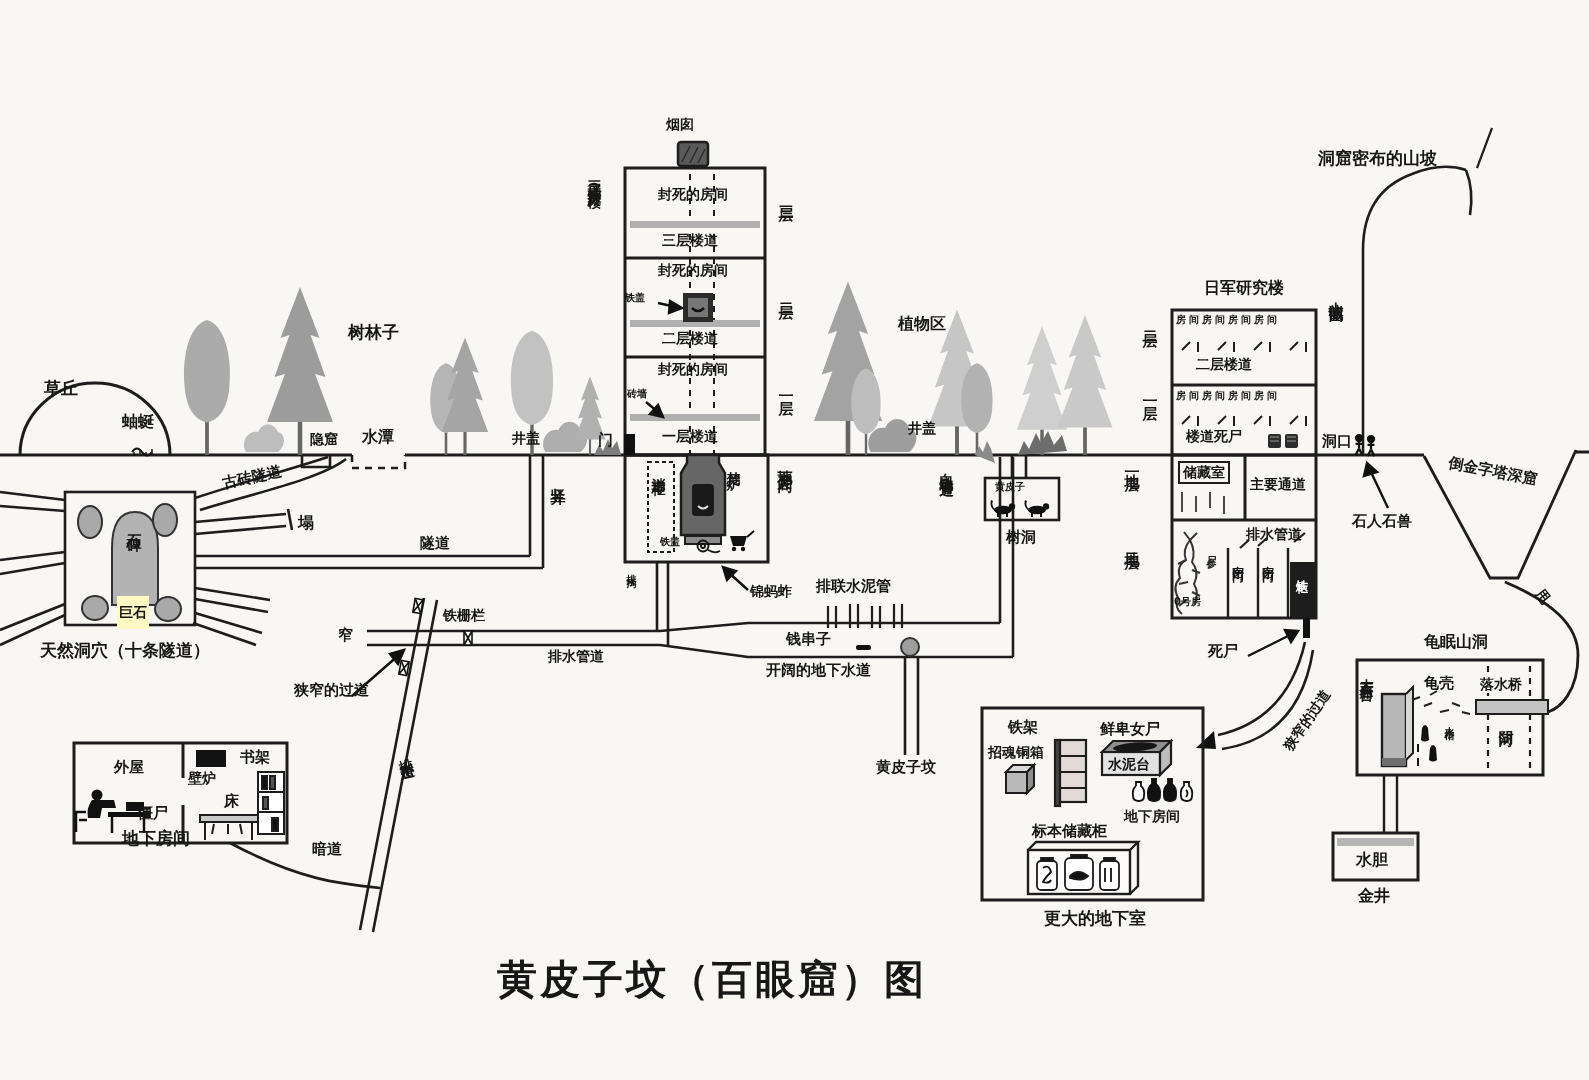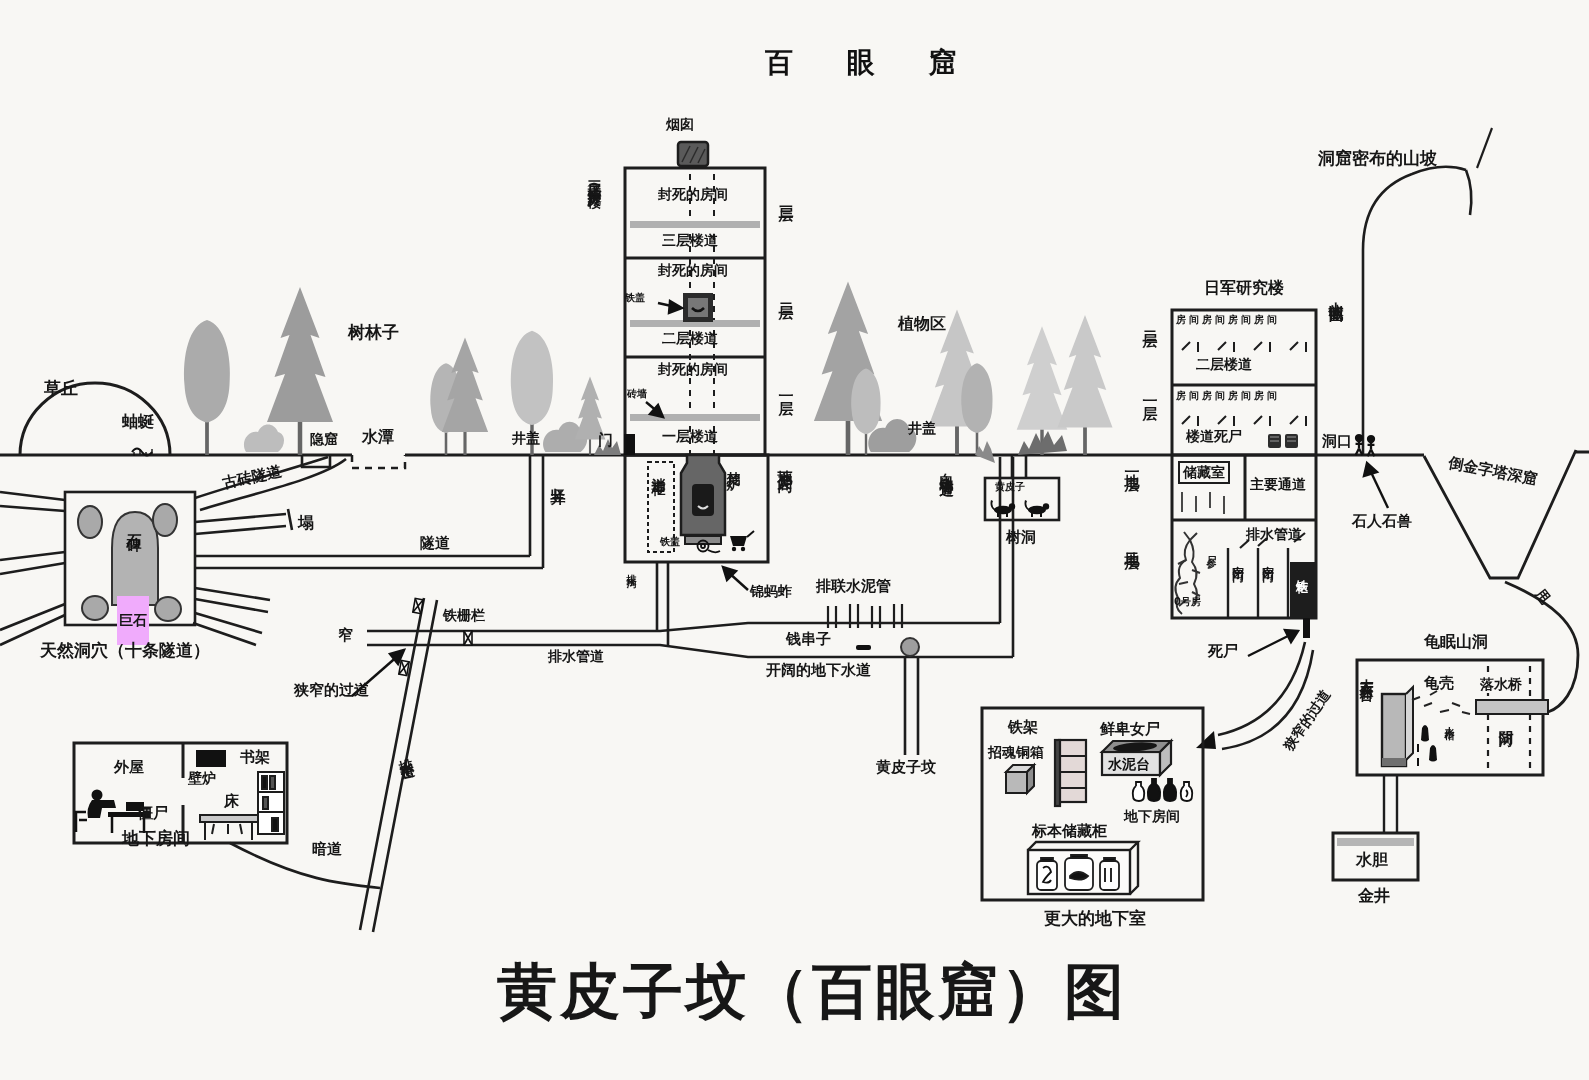--- a/index.html
+++ b/index.html
@@ -5,21 +5,21 @@
   html,body{margin:0;padding:0;background:#e8e8e8;}
   #canvas{position:relative;width:1589px;height:1080px;background:#f8f7f4;overflow:hidden;
           font-family:"DejaVu Sans",sans-serif;}
   svg{position:absolute;left:0;top:0;}
   .lbl{position:absolute;font:bold 15px/1.2 "DejaVu Sans",sans-serif;color:#161616;white-space:nowrap;}
   .v{writing-mode:vertical-rl;text-orientation:upright;letter-spacing:2px;line-height:1;}
   .f12{font-size:12px}.f13{font-size:10px}.f14{font-size:14px}.f16{font-size:16px}.f17{font-size:17px}
   .boxed{border:2px solid #1d1d1d;padding:1px 3px;background:#f8f7f4;}
   .dark{background:#1d1d1d;color:#fff;padding:2px 1px;}
   .title-top{font-size:28px;letter-spacing:22px;font-weight:bold;color:#111;}
-  .title-main{font-size:60px;font-weight:bold;letter-spacing:3px;color:#171717;}
+  .title-main{font-size:40px;font-weight:bold;letter-spacing:3px;color:#171717;}
 </style>
 </head>
 <body>
 
 <div id="canvas">
 
 <svg width="1589" height="1080" viewBox="0 0 1589 1080">
   <defs>
     <g id="pine">
           <line x1="0" y1="0" x2="0" y2="-24" stroke="#666" stroke-width="3"></line>
@@ -327,32 +327,31 @@
     <g fill="#111">
       <circle cx="97" cy="795" r="5.5"></circle>
       <path d="M92,800 q-6,8 -4,18 h12 l2,-10 h14 l-2,-8 z"></path>
       <rect x="108" y="812" width="42" height="5"></rect>
       <path d="M112,817 v16 M144,817 v16 M86,812 h-10 v20 M79,820 h8" stroke="#111" stroke-width="2.5" fill="none"></path>
       <rect x="126" y="802" width="18" height="9"></rect>
     </g>
   </g>
 </svg>
 
-<span class="lbl title-top" style="left:765px;top:46px">百 眼 窟</span>
 <span class="lbl title-main" style="left:497px;top:955px">黄皮子坟（百眼窟）图</span>
 
 <span class="lbl f17" style="left:44px;top:378px">草丘</span>
 <span class="lbl f16" style="left:122px;top:412px">蚰蜒</span>
 <span class="lbl f17" style="left:348px;top:322px">树林子</span>
 <span class="lbl f14" style="left:310px;top:431px">隐窟</span>
 <span class="lbl f16" style="left:362px;top:427px">水潭</span>
 <span class="lbl f15" style="left:222px;top:468px;transform:rotate(-12deg)">古砖隧道</span>
 <span class="lbl f16" style="left:298px;top:513px">塌</span>
 <span class="lbl v f15" style="left:126px;top:523px;color:#111">石碑</span>
-<span class="lbl f14" style="left:117px;top:596px;background:#f0abfc;padding:16px 2px">巨石</span>
+<span class="lbl f14" style="left:117px;top:596px;background:#fef9c3;padding:8px 2px">巨石</span>
 <span class="lbl f17" style="left:40px;top:640px">天然洞穴（十条隧道）</span>
 <span class="lbl f15" style="left:420px;top:534px">隧道</span>
 <span class="lbl v f15" style="left:550px;top:476px">竖井</span>
 <span class="lbl f14" style="left:512px;top:430px">井盖</span>
 <span class="lbl f15" style="left:598px;top:431px">门</span>
 
 <span class="lbl f14" style="left:666px;top:116px">烟囱</span>
 <span class="lbl v f14" style="left:588px;top:170px;height:230px">三层楼房（焚尸楼）</span>
 <span class="lbl f14" style="left:658px;top:186px">封死的房间</span>
 <span class="lbl f14" style="left:662px;top:232px">三层楼道</span>

